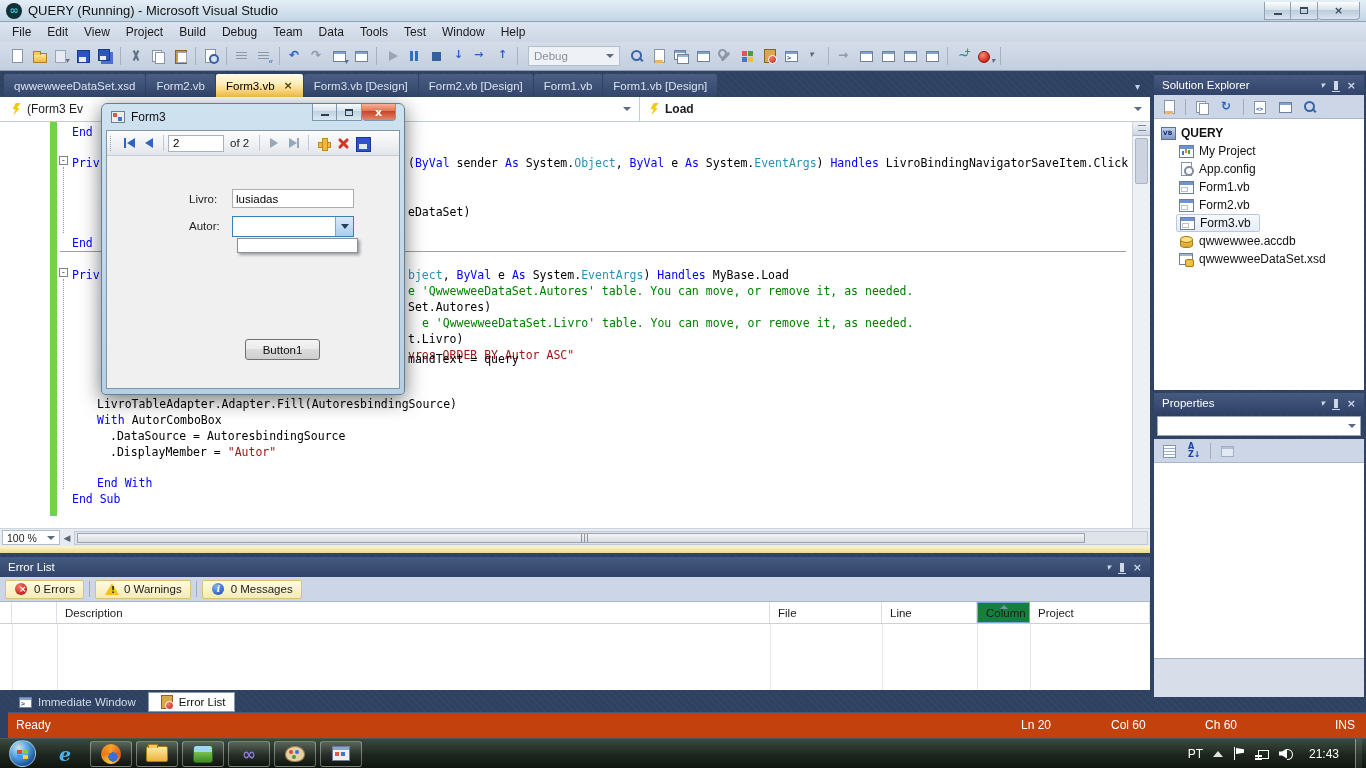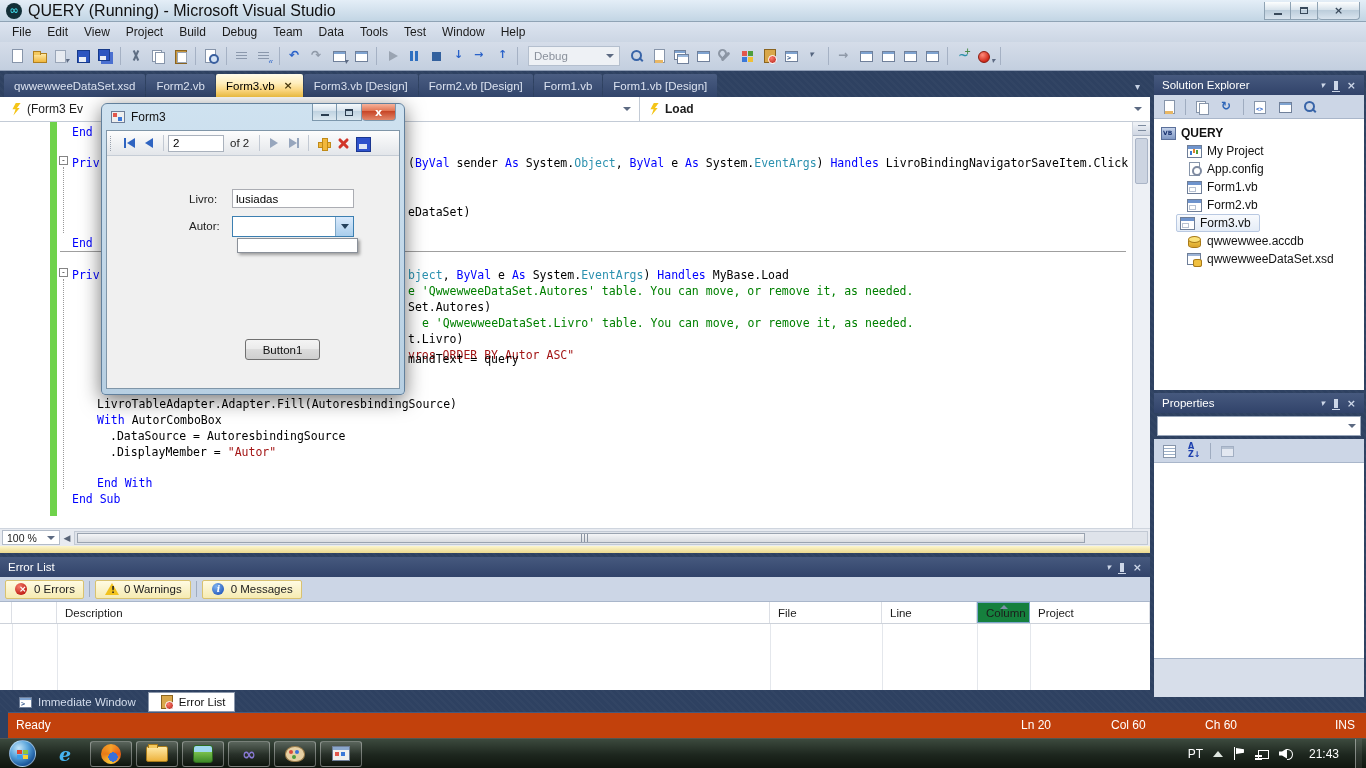--- a/index.html
+++ b/index.html
@@ -5,21 +5,21 @@
   *{margin:0;padding:0;box-sizing:border-box}
   body{font-family:"Liberation Sans",sans-serif;background:#444}
   #scr{position:relative;width:1366px;height:768px;overflow:hidden;background:#2e4161;font-family:"Liberation Sans",sans-serif}
 
   
   .tbar{position:absolute;top:0;left:0;width:1366px;height:22px;
     background:linear-gradient(#e4eef7,#c2d5e4);border-bottom:1px solid #8fa3b5;
     display:flex;align-items:center;padding:0 6px;gap:6px}
   .vslogo{width:16px;height:16px;border-radius:50%;background:#123038;color:#3fd2e0;
     font:bold 11px/15px "DejaVu Sans",sans-serif;text-align:center}
-  .ttl{font-size:16px;color:#111}
+  .ttl{font-size:13px;color:#111}
   .wbtns{margin-left:auto;display:flex}
   .wb{width:27px;height:18px;background:linear-gradient(#fdfefe,#d4e0ea 50%,#bccddb 50%,#d9e4ee);
     border:1px solid #8ea2b3;border-top:none;display:flex;align-items:center;justify-content:center;
     color:#39495a;font:bold 11px/11px "DejaVu Sans",sans-serif}
   .wb+.wb{border-left:none}
   .wbc{width:42px;border-radius:0 0 4px 4px}
   .wmin{width:8px;height:2px;background:#39495a;margin-top:7px}
   .wmax{width:8px;height:7px;border:1px solid #39495a;border-top:2px solid #39495a}
 
   
@@ -199,21 +199,21 @@
 
   
   .panel{position:absolute;left:2px;width:210px;display:flex;flex-direction:column}
   .sol{top:4px;height:315px}
   .props{top:322px;height:304px}
   .stools,.ptools{height:24px;background:#ccd6e6;display:flex;align-items:center;gap:3px;
     padding:0 4px;border-bottom:1px solid #a9b6ca}
   .stbtn{width:22px;height:20px;display:flex;align-items:center;justify-content:center;border-radius:2px}
   .ssep{width:1px;height:16px;background:#9facc0;margin:0 2px}
   .stree{background:#fff;flex:1;font-size:12px;padding-top:5px;overflow:hidden}
-  .trow{height:18px;display:flex;align-items:center;gap:5px;padding-left:32px;color:#111;white-space:nowrap}
+  .trow{height:18px;display:flex;align-items:center;gap:5px;padding-left:24px;color:#111;white-space:nowrap}
   .trow.root{padding-left:6px;font-weight:bold}
   .trow.sel{width:max-content;padding:0 8px 0 2px;margin-left:22px;border:1px solid #b9c9e2;
     background:linear-gradient(#f8fafd,#e4ecf7);border-radius:2px}
   .pcombo{height:20px;margin:3px;background:#fff;border:1px solid #99a6ba;display:flex;align-items:center;padding-right:4px}
   .pbody{background:#fff;height:195px}
   .pdesc{flex:1;background:#d7deea;border-top:1px solid #a9b6ca}
 
   
   .status{position:absolute;top:712px;left:8px;width:1366px;height:26px;background:#c2410c;
     border-top:1px solid #44597e;color:#fff;font-size:12px}

